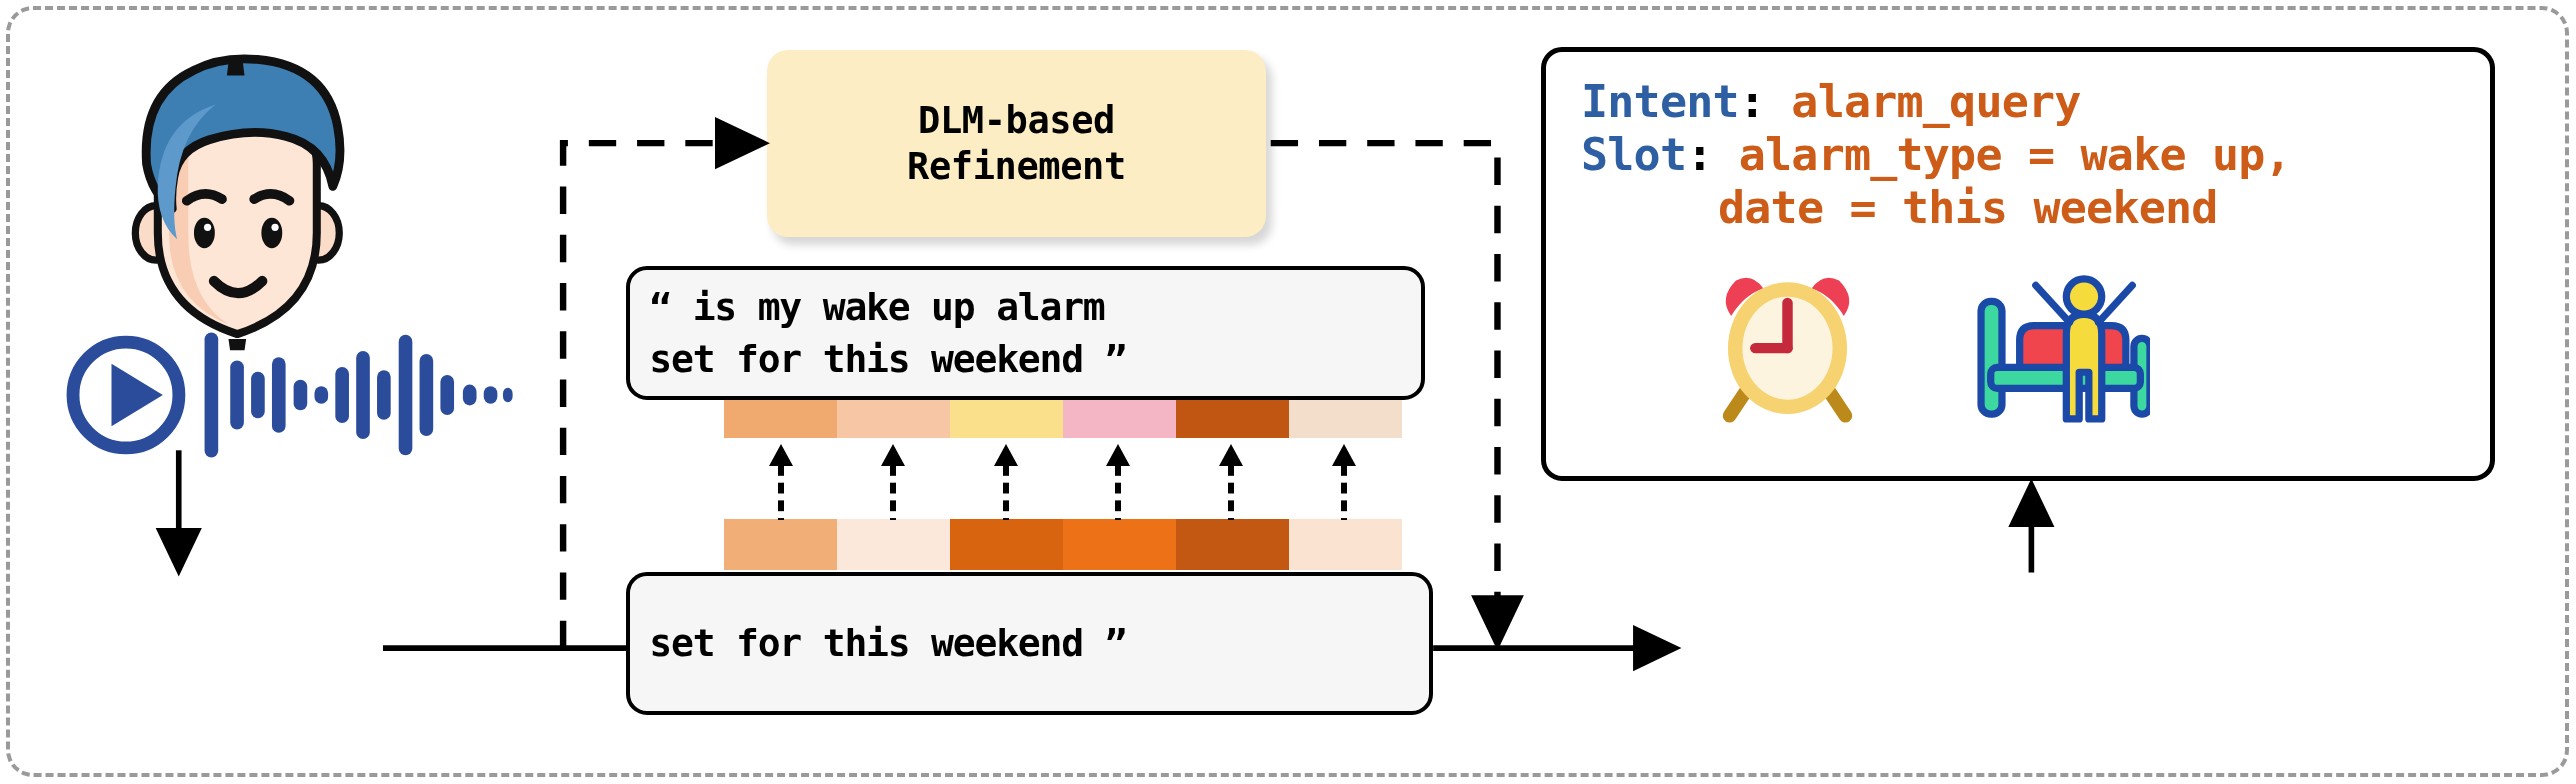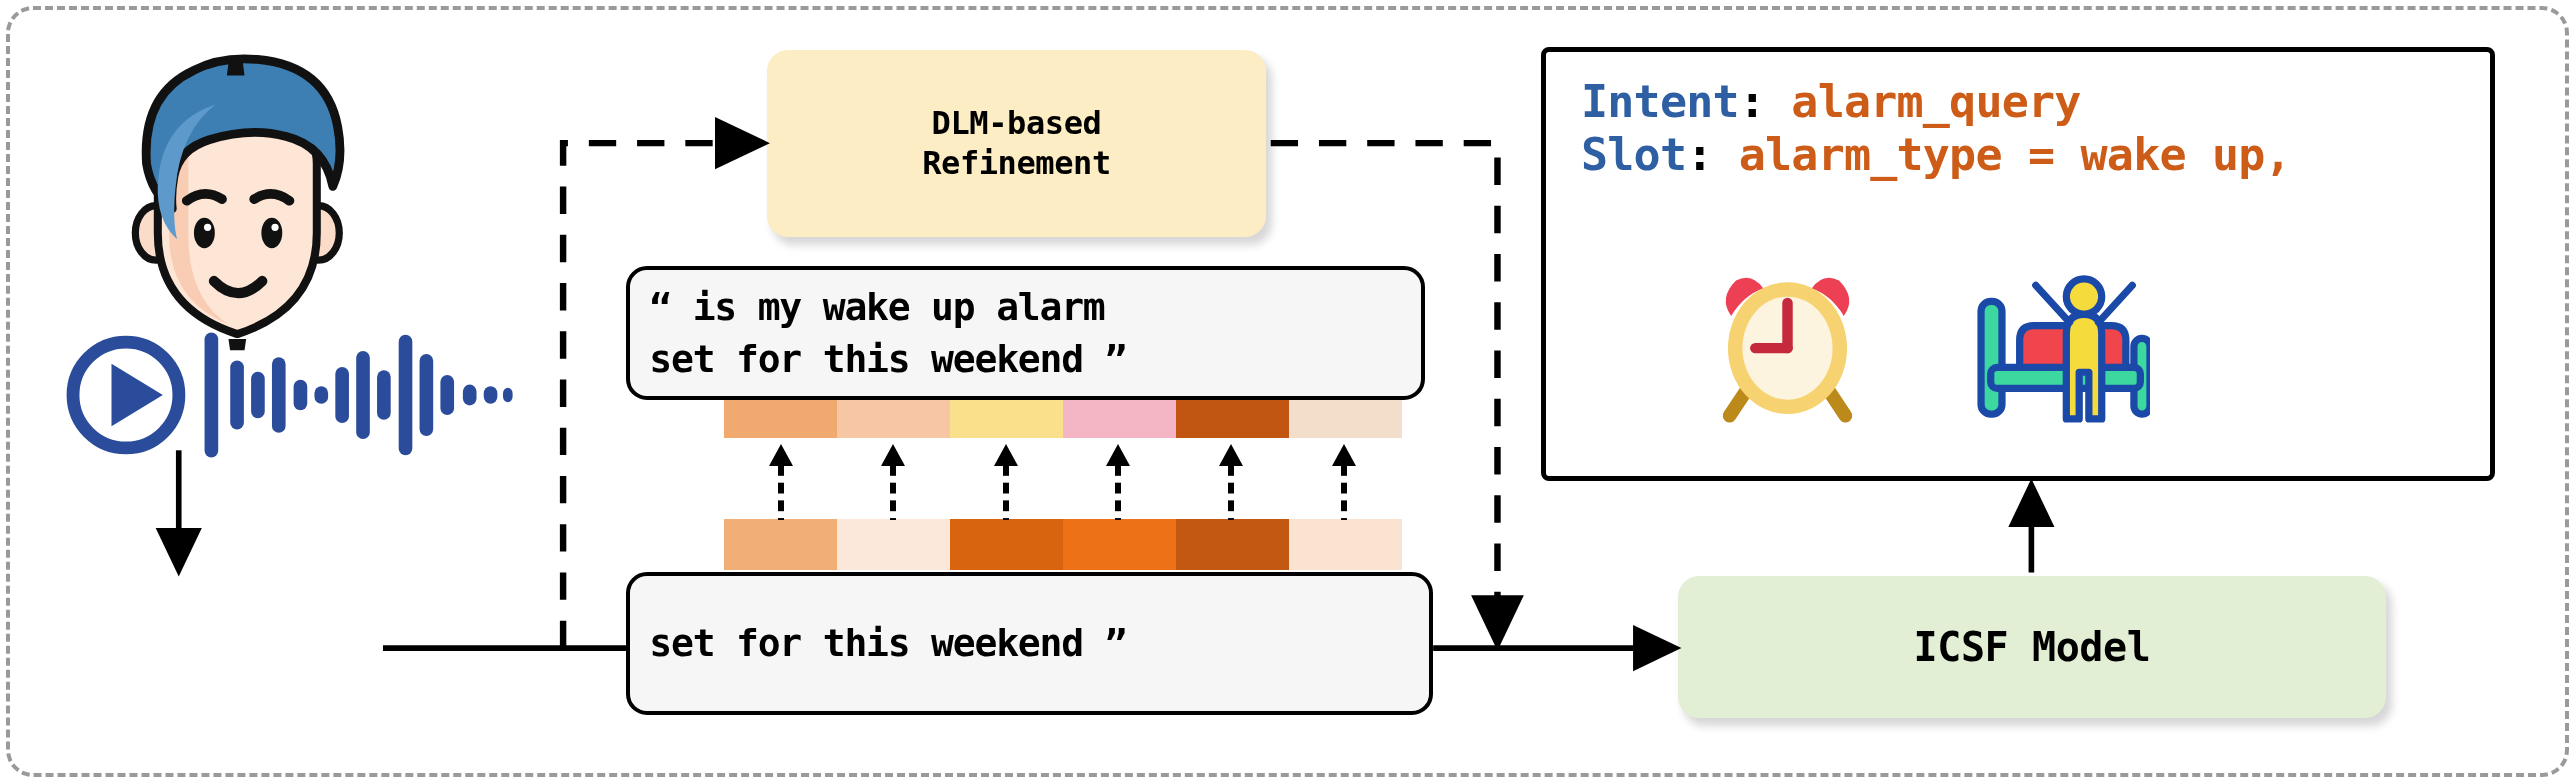--- a/index.html
+++ b/index.html
@@ -35,21 +35,21 @@
     border-radius: 21px;
     font-family: "DejaVu Sans Mono", monospace;
     font-weight: 700;
     color: #000000;
     letter-spacing: -0.4px;
     box-shadow: 5.6px 7.2px 8px rgba(0,0,0,0.16);
     line-height: 1.22;
     white-space: pre-line;
   }
   #asr-box  { left:114px;  top:576px;  width:269px; height:142px; background:#FAD9C0; font-size:38px; }
-  #dlm-box  { left:767px;  top:50px;   width:499px; height:187px; background:#FCEDC4; font-size:32px; }
+  #dlm-box  { left:767px;  top:50px;   width:499px; height:187px; background:#FCEDC4; font-size:37px; }
   #icsf-box { left:1678px; top:576px;  width:708px; height:142px; background:#E2EFD5; font-size:40px; }
 
   
   .bubble {
     position: absolute;
     background: #F6F6F6;
     border: 4.8px solid #000000;
     border-radius: 21px;
     display: flex;
     flex-direction: column;
@@ -97,21 +97,21 @@
 
   
   #audio-row { position:absolute; left:63px; top:322px; width:450px; height:146px; z-index:3; }
 
   
   #result-panel {
     position: absolute;
     left: 1541px; top: 47px;
     width: 954px; height: 434px;
     border: 5.6px solid #000000;
-    border-radius: 8px;
+    border-radius: 21px;
     background: #ffffff;
     z-index: 6;
   }
   .res-line {
     font-family: "DejaVu Sans Mono", monospace;
     font-weight: 700;
     font-size: 45px;
     letter-spacing: -0.8px;
     white-space: pre;
     line-height: 1.18;
@@ -205,21 +205,20 @@
       <rect x="498" y="78" width="17" height="26" rx="9"></rect>
       <rect x="524" y="80" width="17" height="22" rx="9"></rect>
       <rect x="548" y="82" width="12" height="18" rx="7"></rect>
     </g>
   </svg>
 
 
   <div class="proc-box" id="dlm-box">DLM-based
 Refinement</div>
 
-  <div class="proc-box" id="icsf-box">ICSF Model</div>
 
   <div class="bubble" id="bubble-corrected">
     <div>“ is my wake up alarm</div>
     <div>set for this weekend ”</div>
   </div>
 
   <div class="bubble" id="bubble-asr">
     <div>set for this weekend ”</div>
   </div>
 
@@ -264,20 +263,21 @@
       <div class="align-arrow" style="left: 1341px; top: 444px; height: 77px;">
         <span class="head"></span>
         <span class="stem"></span>
       </div>
     </div>
 
   <div id="result-panel">
     <div id="res-text">
       <div class="res-line"><span class="k-blue">Intent</span><span class="k-black">: </span><span class="v-orange">alarm_query</span></div>
       <div class="res-line"><span class="k-blue">Slot</span><span class="k-black">: </span><span class="v-orange">alarm_type = wake up,</span></div>
+      <div class="res-line" style="padding-left:137px;"><span class="v-orange">date = this weekend</span></div>
     </div>
 
     <div id="emoji-row">
 
       <svg width="161" height="169" viewBox="0 0 200 210">
         <path d="M36 28 q-22 22 -6 44 q16 -26 40 -34 q-14 -20 -34 -10 z" fill="#EE4054"></path>
         <path d="M164 28 q22 22 6 44 q-16 -26 -40 -34 q14 -20 34 -10 z" fill="#EE4054"></path>
         <line x1="52" y1="160" x2="28" y2="196" stroke="#BC8A1B" stroke-width="17" stroke-linecap="round"></line>
         <line x1="148" y1="160" x2="172" y2="196" stroke="#BC8A1B" stroke-width="17" stroke-linecap="round"></line>
         <ellipse cx="100" cy="112" rx="74" ry="82" fill="#F6D271"></ellipse>

